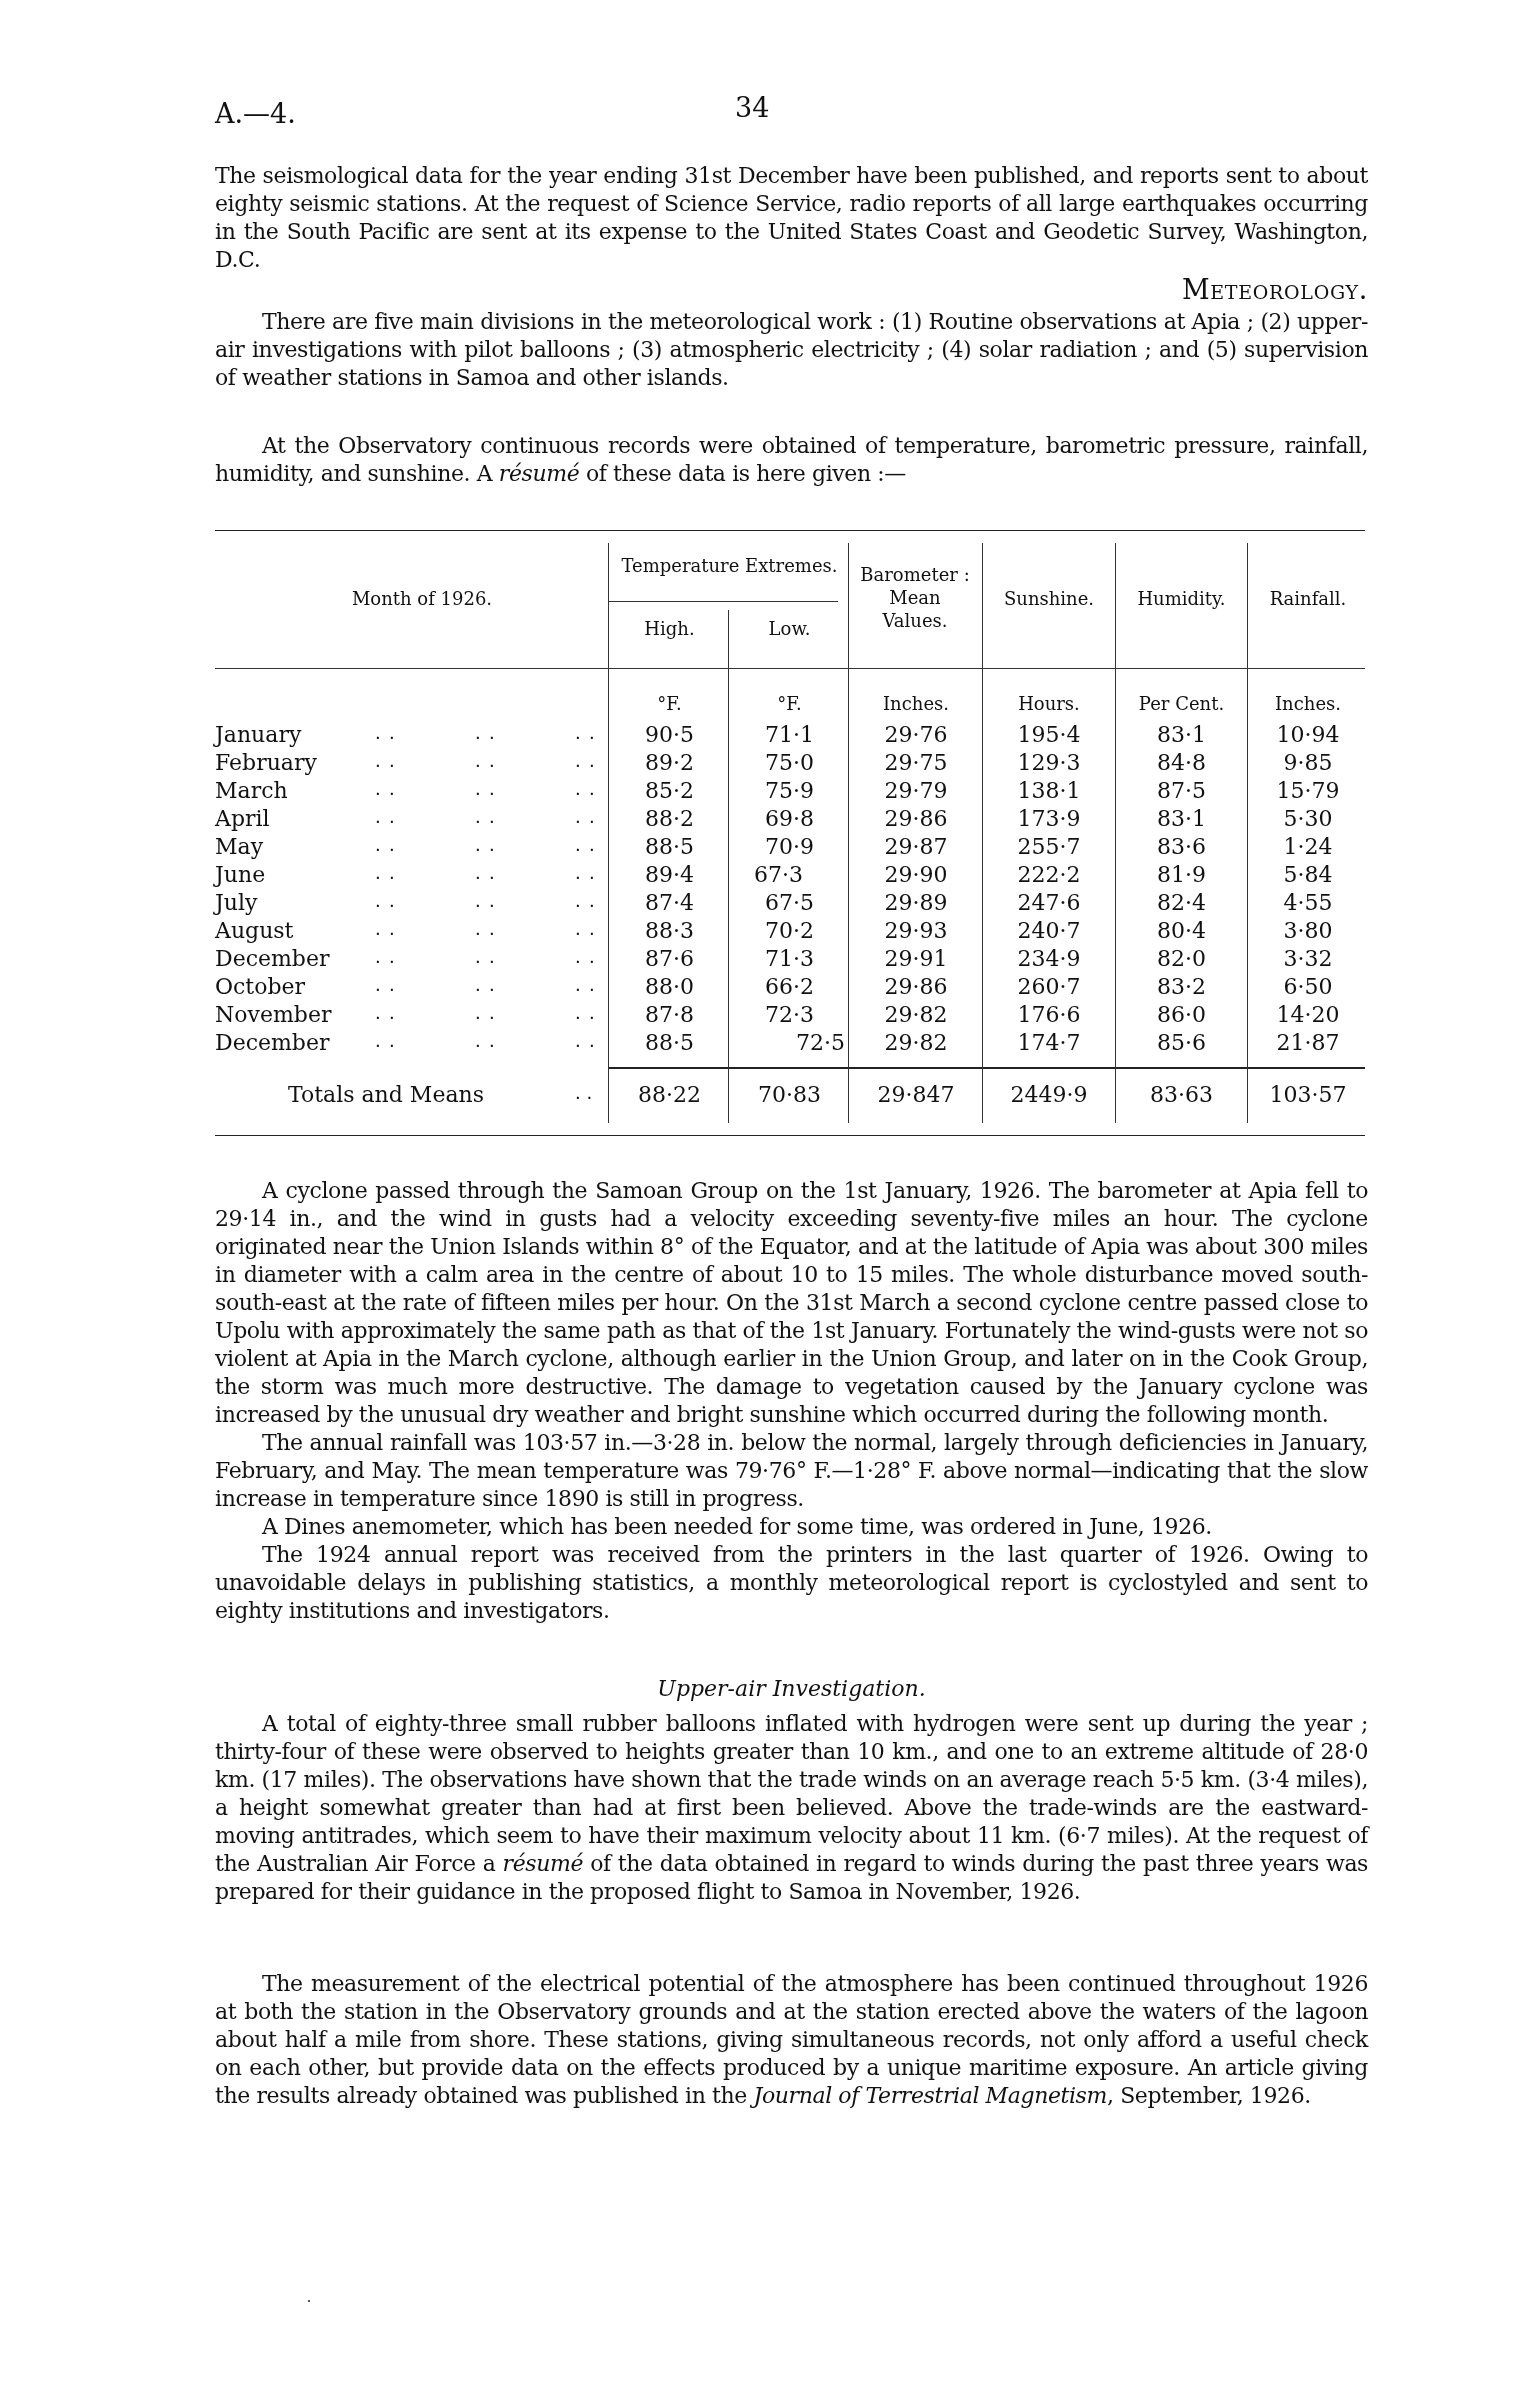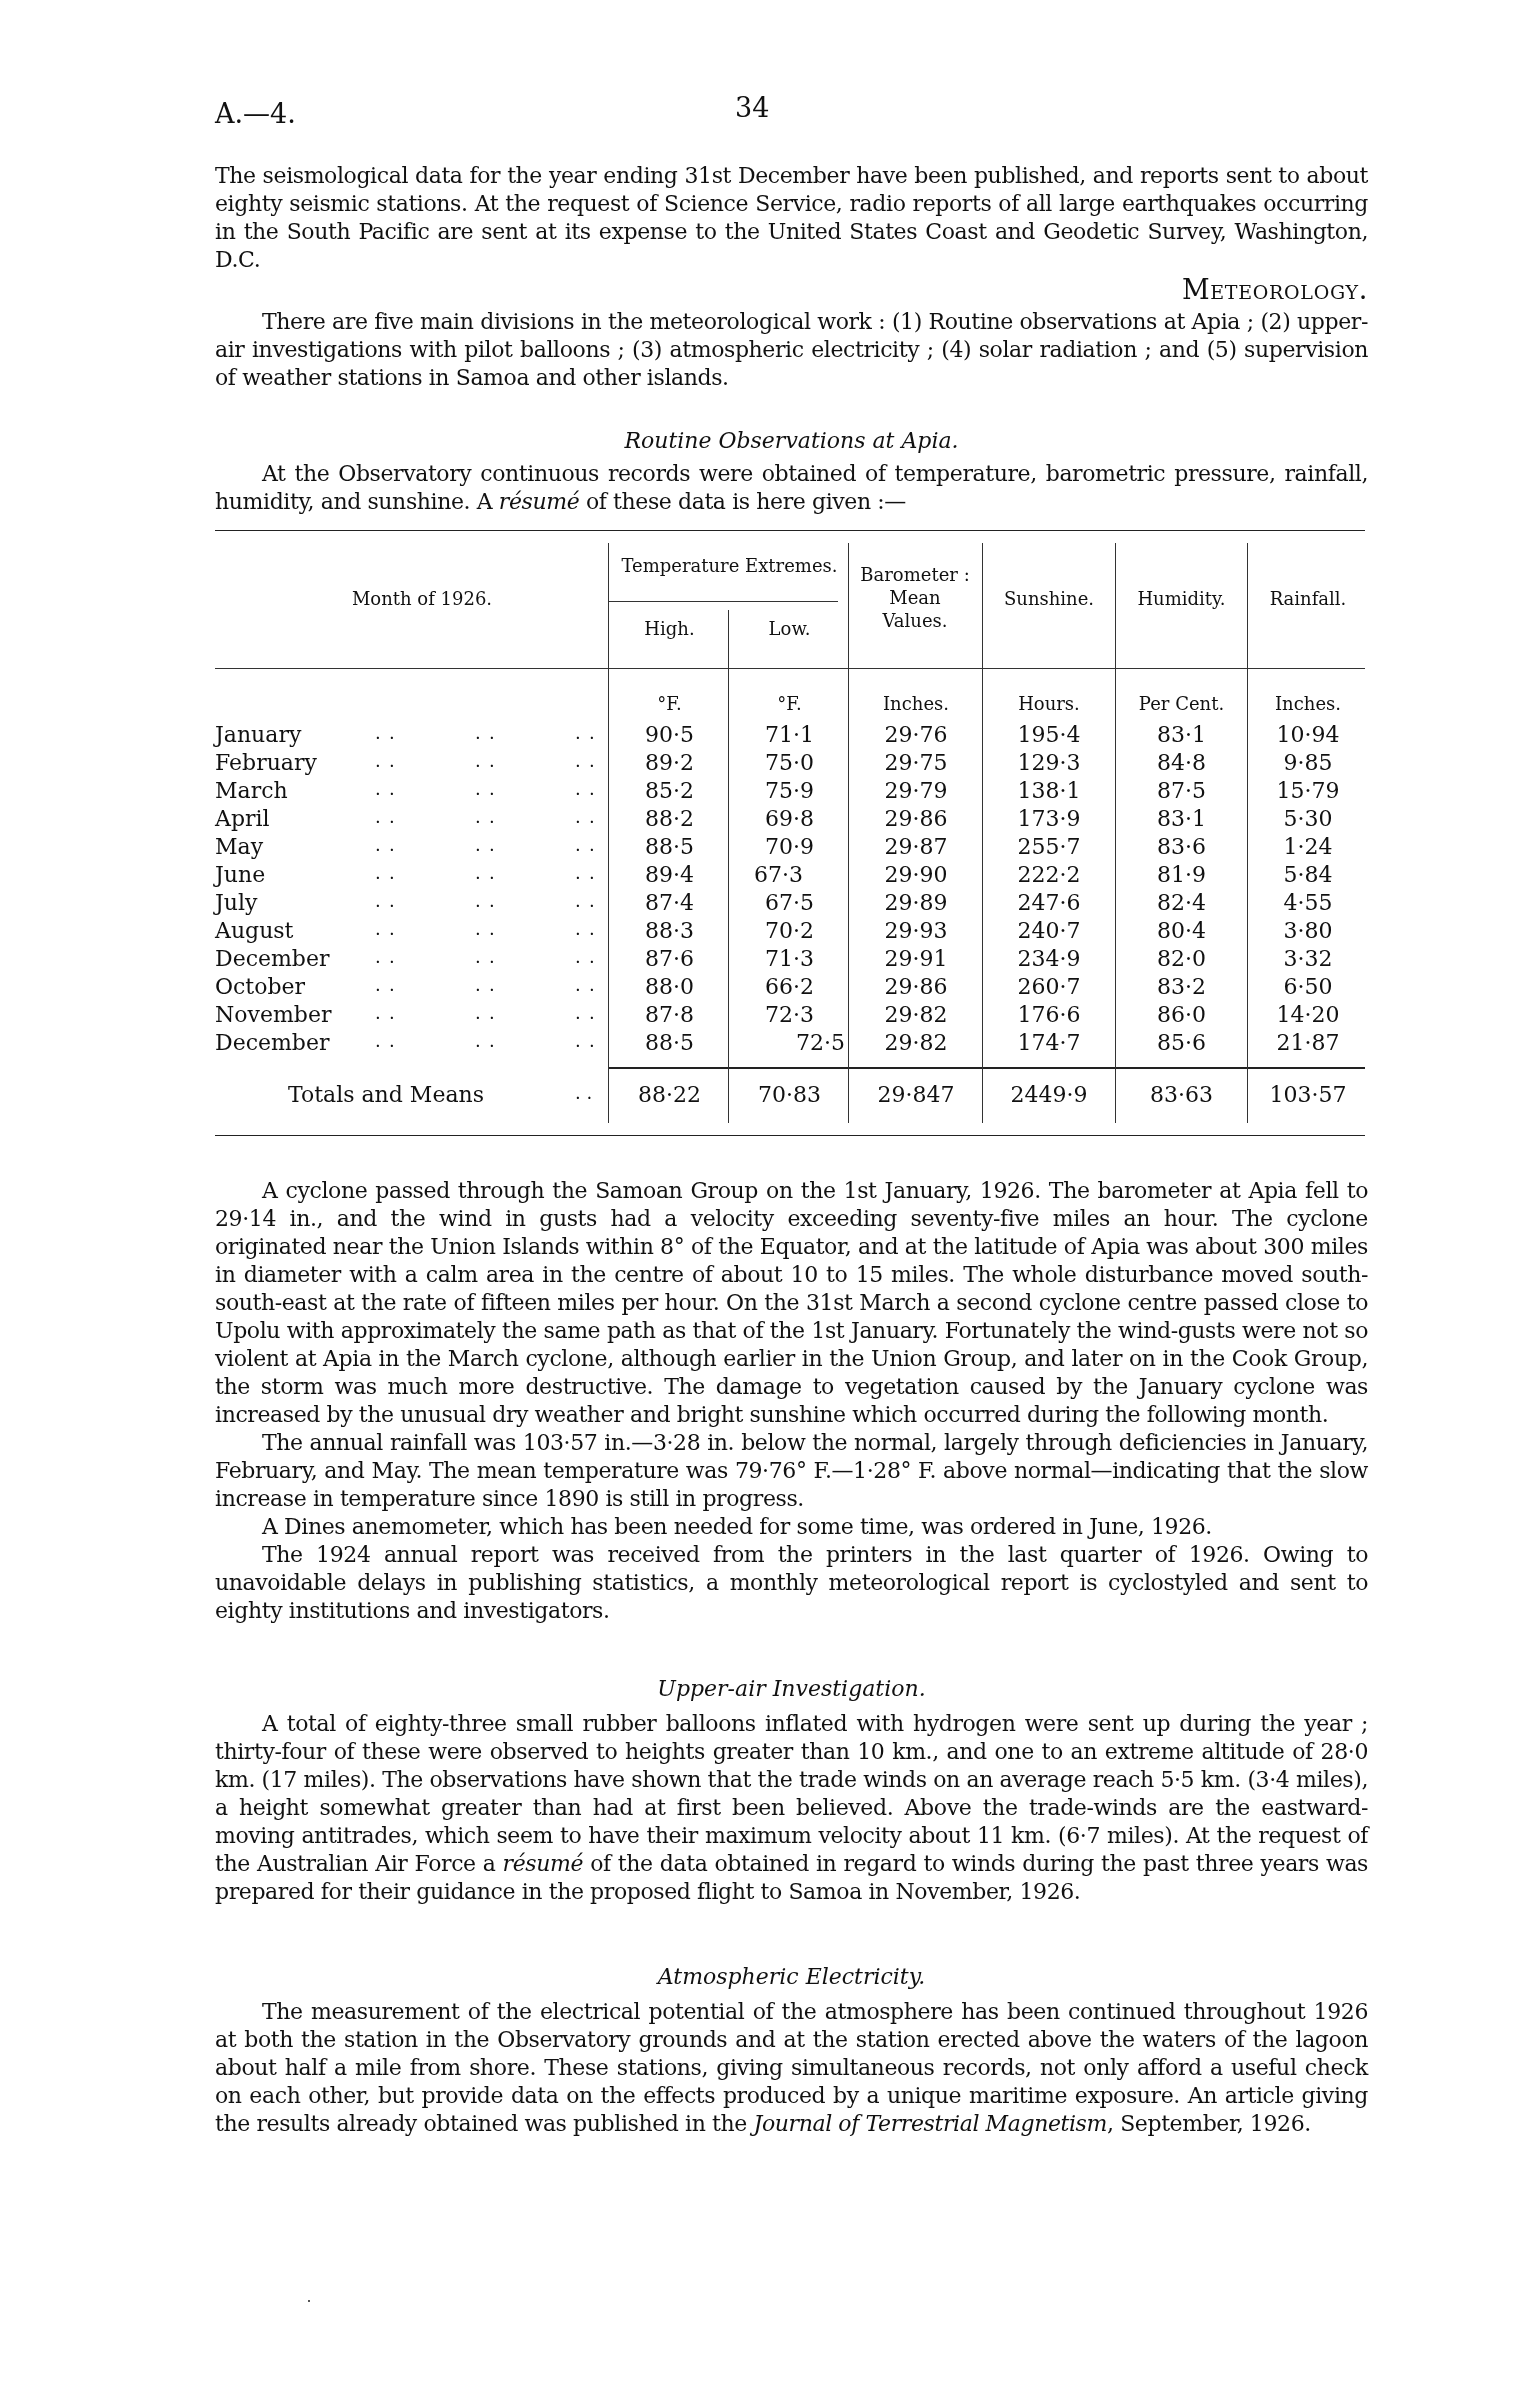--- a/index.html
+++ b/index.html
@@ -49,21 +49,20 @@
   <div class="sec" style="top:162px;">
     <p>The seismological data for the year ending 31st December have been published, and reports sent to about eighty seismic stations. At the request of Science Service, radio reports of all large earthquakes occurring in the South Pacific are sent at its expense to the United States Coast and Geodetic Survey, Washington, D.C.</p>
   </div>
 
   <div class="sec" style="top:276px;">
     <div class="heading-caps">Meteorology.</div>
     <p class="ind" style="margin-top:4px;">There are five main divisions in the meteorological work : (1) Routine observations at Apia ; (2) upper-air investigations with pilot balloons ; (3) atmospheric electricity ; (4) solar radiation ; and (5) supervision of weather stations in Samoa and other islands.</p>
   </div>
 
   <div class="sec" style="top:427px;">
-    <div class="heading-it">Routine Observations at Apia.</div>
     <p class="ind" style="margin-top:5.3px;"><span>At the Observatory continuous records were obtained of temperature, barometric pressure, rainfall, humidity, and sunshine. A </span><i>résumé</i><span> of these data is here given :—</span></p>
   </div>
 
   <div class="tbl">
     <div class="rule-top"></div>
     <div class="rule-mid"></div>
     <div class="rule-tot"></div>
     <div class="rule-bot"></div>
 
     <div class="vline" style="left:393px; top:13.3px; height:580px;"></div>
@@ -255,19 +254,18 @@
     <p class="ind">A Dines anemometer, which has been needed for some time, was ordered in June, 1926.</p>
     <p class="ind">The 1924 annual report was received from the printers in the last quarter of 1926. Owing to unavoidable delays in publishing statistics, a monthly meteorological report is cyclostyled and sent to eighty institutions and investigators.</p>
   </div>
 
   <div class="sec" style="top:1675px;">
     <div class="heading-it">Upper-air Investigation.</div>
     <p class="ind" style="margin-top:6.7px;"><span>A total of eighty-three small rubber balloons inflated with hydrogen were sent up during the year ; thirty-four of these were observed to heights greater than 10 km., and one to an extreme altitude of 28·0 km. (17 miles). The observations have shown that the trade winds on an average reach 5·5 km. (3·4 miles), a height somewhat greater than had at first been believed. Above the trade-winds are the eastward-moving antitrades, which seem to have their maximum velocity about 11 km. (6·7 miles). At the request of the Australian Air Force a </span><i>résumé</i><span> of the data obtained in regard to winds during the past three years was prepared for their guidance in the proposed flight to Samoa in November, 1926.</span></p>
   </div>
 
   <div class="sec" style="top:1963px;">
-    <div class="heading-it">Atmospheric Electricity.</div>
     <p class="ind" style="margin-top:6.7px;"><span>The measurement of the electrical potential of the atmosphere has been continued throughout 1926 at both the station in the Observatory grounds and at the station erected above the waters of the lagoon about half a mile from shore. These stations, giving simultaneous records, not only afford a useful check on each other, but provide data on the effects produced by a unique maritime exposure. An article giving the results already obtained was published in the </span><i>Journal of Terrestrial Magnetism</i><span>, September, 1926.</span></p>
   </div>
 </div>
 
 <div class="speck" style="left:308px; top:2300px;"></div>
 
 
 </body></html>

